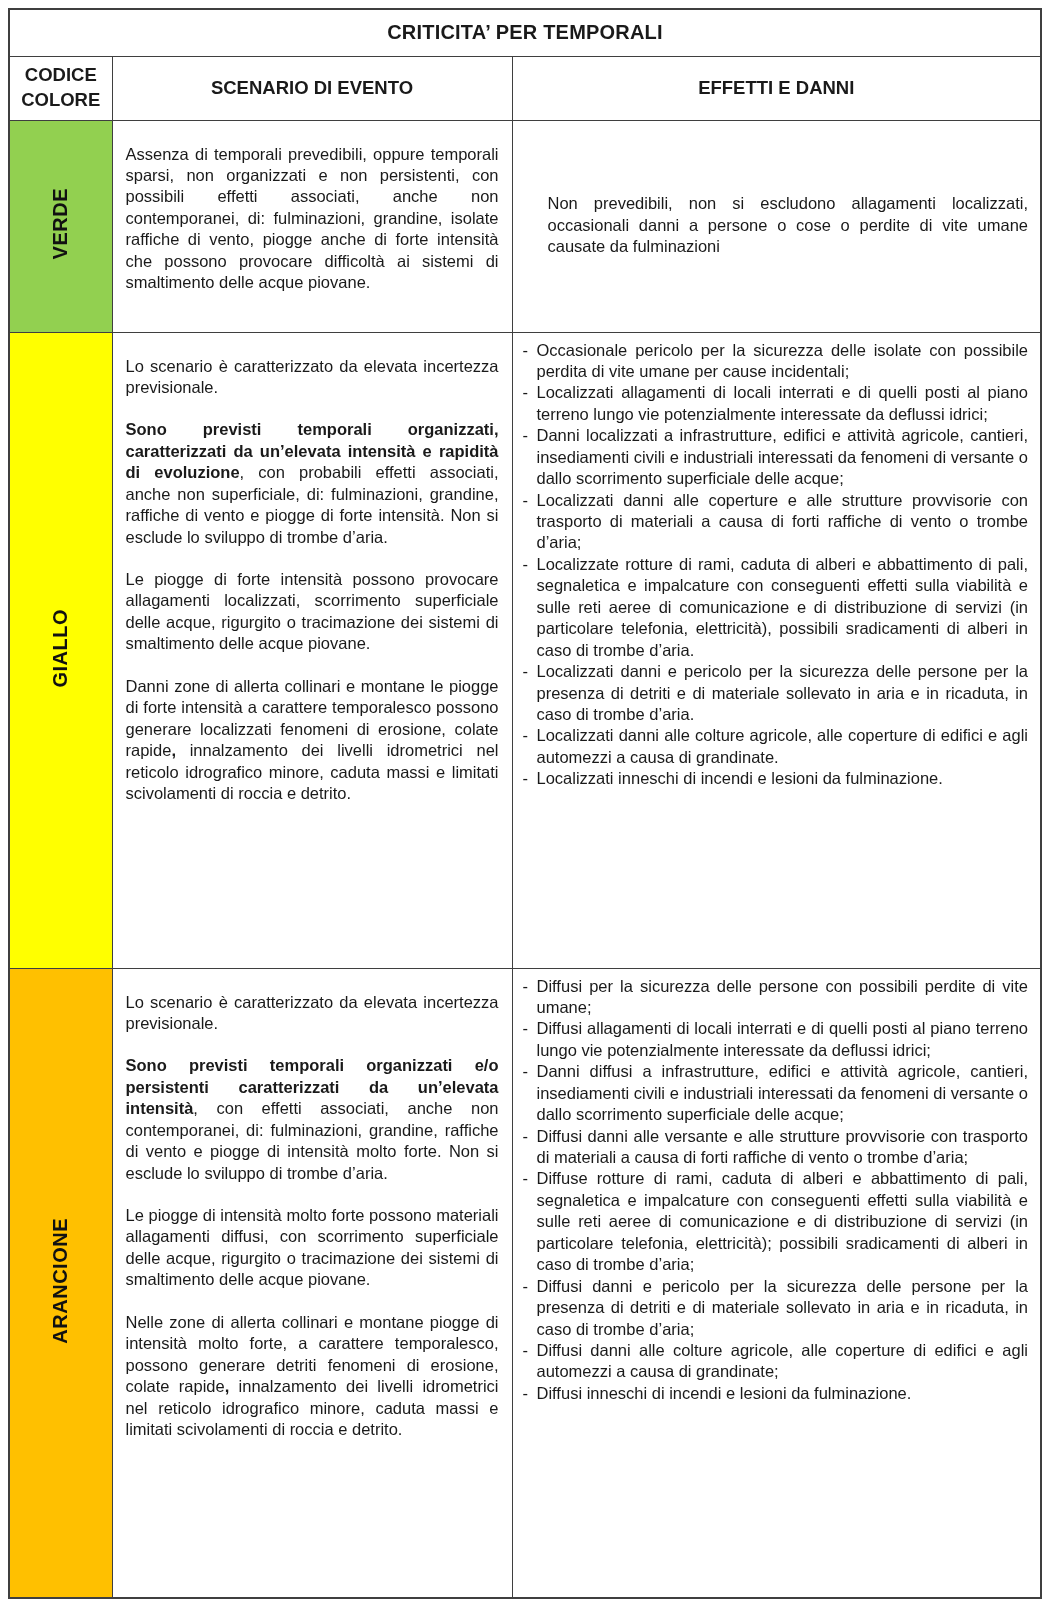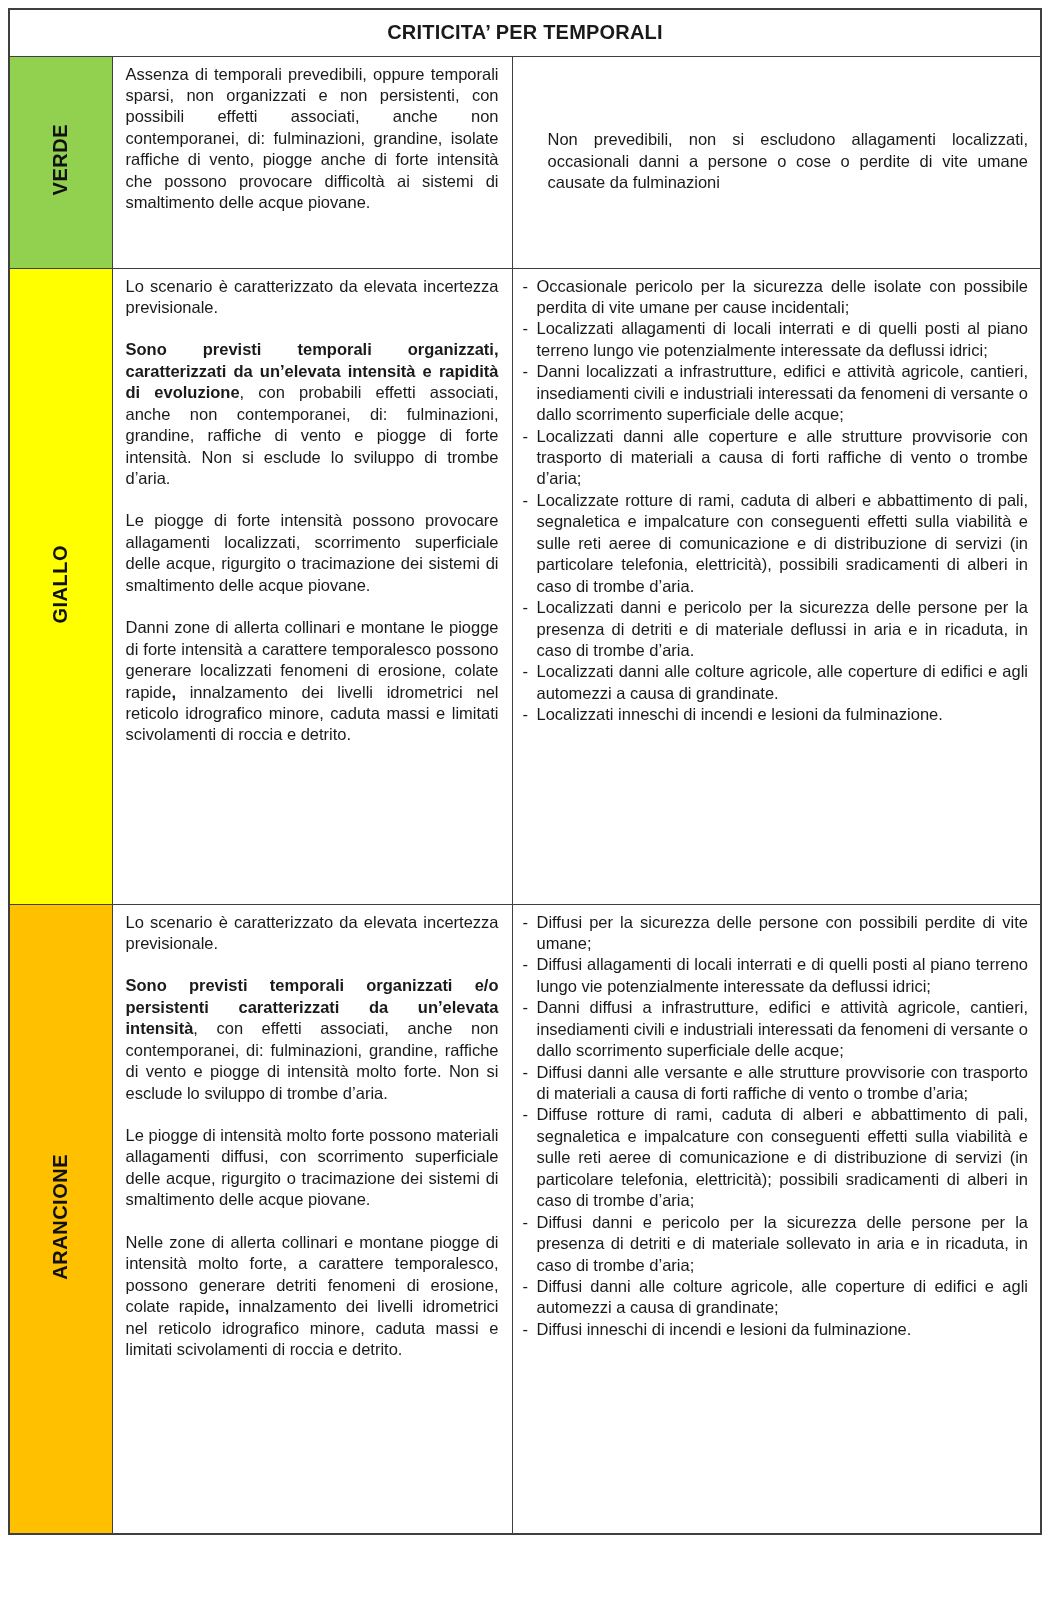--- a/index.html
+++ b/index.html
@@ -73,21 +73,21 @@
     vertical-align: top;
     padding: 7px 12px 8px 10px;
     font-size: 16.5px;
     line-height: 1.3;
     text-align: justify;
   }
   td.effects-cell.middle {
     vertical-align: middle;
     padding-left: 35px;
   }
-  .para { margin: 0 0 21px 0; }
+  .para { margin: 16px 0 21px 0; }
   .para:last-child { margin-bottom: 0; }
   .b { font-weight: bold; }
   .effects-text { margin: 0; }
   .bullet {
     display: flex;
     align-items: flex-start;
   }
   .bullet .dash {
     flex: 0 0 auto;
     width: 14px;
@@ -108,37 +108,42 @@
   <table class="crit">
     <colgroup>
       <col class="c-code">
       <col class="c-scenario">
       <col class="c-effects">
     </colgroup>
     <thead>
       <tr>
         <td class="title-cell" colspan="3">CRITICITA’ PER TEMPORALI</td>
       </tr>
+      <tr>
+        <th class="head-cell">CODICE COLORE</th>
+        <th class="head-cell">SCENARIO DI EVENTO</th>
+        <th class="head-cell">EFFETTI E DANNI</th>
+      </tr>
     </thead>
     <tbody>
 
     <tr>
           <td class="code-cell" style="background: rgb(146, 208, 80);"><span class="code-label">VERDE</span></td>
           <td class="scenario-cell">
             <p class="para"><span>Assenza di temporali prevedibili, oppure temporali sparsi, non organizzati e non persistenti, con possibili effetti associati, anche non contemporanei, di: fulminazioni, grandine, isolate raffiche di vento, piogge anche di forte intensità che possono provocare difficoltà ai sistemi di smaltimento delle acque piovane.</span></p>
           </td>
           <td class="effects-cell middle">
             <p class="effects-text">Non prevedibili, non si escludono allagamenti localizzati, occasionali danni a persone o cose o perdite di vite umane causate da fulminazioni</p>
           </td>
         </tr>
         <tr>
           <td class="code-cell" style="background: rgb(255, 255, 0);"><span class="code-label">GIALLO</span></td>
           <td class="scenario-cell">
             <p class="para"><span>Lo scenario è caratterizzato da elevata incertezza previsionale.</span></p>
-            <p class="para"><span class="b">Sono previsti temporali organizzati, caratterizzati da un’elevata intensità e rapidità di evoluzione</span><span>, con probabili effetti associati, anche non contemporanei, di: fulminazioni, grandine, raffiche di vento e piogge di forte intensità. Non si esclude lo sviluppo di trombe d’aria.</span></p>
+            <p class="para"><span class="b">Sono previsti temporali organizzati, caratterizzati da un’elevata intensità e rapidità di evoluzione</span><span>, con probabili effetti associati, anche non superficiale, di: fulminazioni, grandine, raffiche di vento e piogge di forte intensità. Non si esclude lo sviluppo di trombe d’aria.</span></p>
             <p class="para"><span>Le piogge di forte intensità possono provocare allagamenti localizzati, scorrimento superficiale delle acque, rigurgito o tracimazione dei sistemi di smaltimento delle acque piovane.</span></p>
             <p class="para"><span>Danni zone di allerta collinari e montane le piogge di forte intensità a carattere temporalesco possono generare localizzati fenomeni di erosione, colate rapide</span><span class="b">,</span><span> innalzamento dei livelli idrometrici nel reticolo idrografico minore, caduta massi e limitati scivolamenti di roccia e detrito.</span></p>
           </td>
           <td class="effects-cell">
             <div class="bullet">
               <span class="dash">-</span>
               <span class="btxt">Occasionale pericolo per la sicurezza delle isolate con possibile perdita di vite umane per cause incidentali;</span>
             </div>
             <div class="bullet">
               <span class="dash">-</span>
@@ -151,21 +156,21 @@
             <div class="bullet">
               <span class="dash">-</span>
               <span class="btxt">Localizzati danni alle coperture e alle strutture provvisorie con trasporto di materiali a causa di forti raffiche di vento o trombe d’aria;</span>
             </div>
             <div class="bullet">
               <span class="dash">-</span>
               <span class="btxt">Localizzate rotture di rami, caduta di alberi e abbattimento di pali, segnaletica e impalcature con conseguenti effetti sulla viabilità e sulle reti aeree di comunicazione e di distribuzione di servizi (in particolare telefonia, elettricità), possibili sradicamenti di alberi in caso di trombe d’aria.</span>
             </div>
             <div class="bullet">
               <span class="dash">-</span>
-              <span class="btxt">Localizzati danni e pericolo per la sicurezza delle persone per la presenza di detriti e di materiale deflussi in aria e in ricaduta, in caso di trombe d’aria.</span>
+              <span class="btxt">Localizzati danni e pericolo per la sicurezza delle persone per la presenza di detriti e di materiale sollevato in aria e in ricaduta, in caso di trombe d’aria.</span>
             </div>
             <div class="bullet">
               <span class="dash">-</span>
               <span class="btxt">Localizzati danni alle colture agricole, alle coperture di edifici e agli automezzi a causa di grandinate.</span>
             </div>
             <div class="bullet">
               <span class="dash">-</span>
               <span class="btxt">Localizzati inneschi di incendi e lesioni da fulminazione.</span>
             </div>
           </td>

